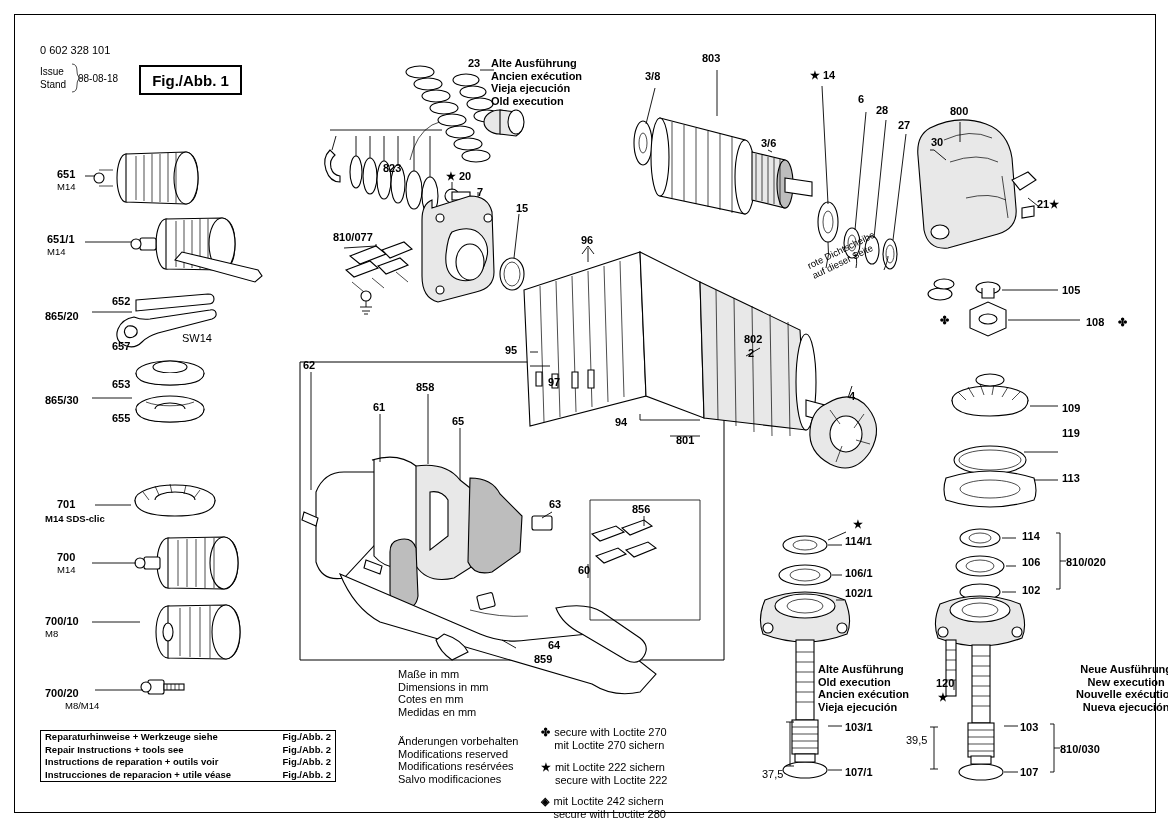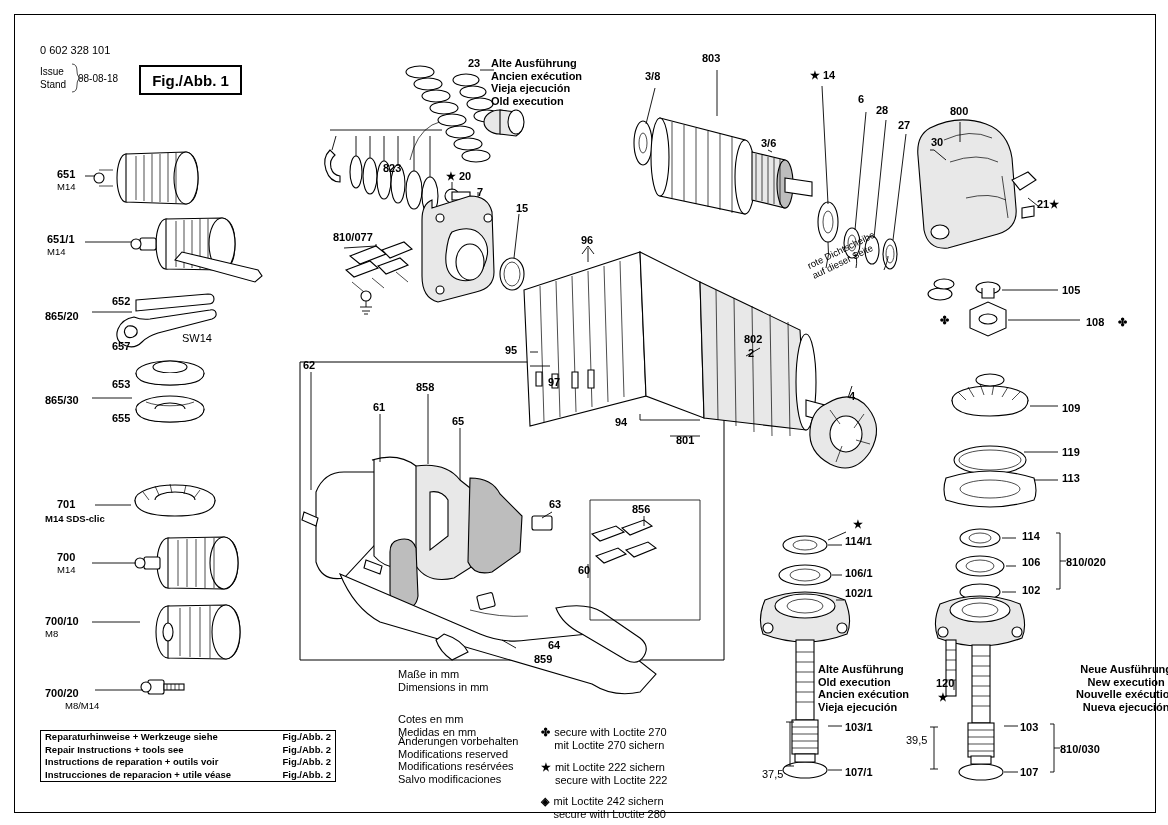--- a/index.html
+++ b/index.html
@@ -417,21 +417,21 @@
   <div class="lbl b" style="left:810px;top:69px;">★ 14</div>
   <div class="lbl b" style="left:858px;top:93px;">6</div>
   <div class="lbl b" style="left:876px;top:104px;">28</div>
   <div class="lbl b" style="left:898px;top:119px;">27</div>
   <div class="lbl b" style="left:950px;top:105px;">800</div>
   <div class="lbl b" style="left:931px;top:136px;">30</div>
   <div class="lbl b" style="left:1037px;top:198px;">21★</div>
   <div class="lbl b" style="left:1062px;top:284px;">105</div>
   <div class="lbl b" style="left:1086px;top:316px;">108</div>
   <div class="lbl b" style="left:1062px;top:402px;">109</div>
-  <div class="lbl b" style="left:1062px;top:446px;">119</div>
+  <div class="lbl b" style="left:1062px;top:427px;">119</div>
   <div class="lbl b" style="left:1062px;top:472px;">113</div>
   <div class="lbl b" style="left:1022px;top:530px;">114</div>
   <div class="lbl b" style="left:1022px;top:556px;">106</div>
   <div class="lbl b" style="left:1022px;top:584px;">102</div>
   <div class="lbl b" style="left:1066px;top:556px;">810/020</div>
   <div class="lbl b" style="left:845px;top:535px;">114/1</div>
   <div class="lbl b" style="left:845px;top:567px;">106/1</div>
   <div class="lbl b" style="left:845px;top:587px;">102/1</div>
   <div class="lbl b" style="left:853px;top:518px;">★</div>
   <div class="lbl b" style="left:936px;top:677px;">120</div>
@@ -452,21 +452,21 @@
   </div>
 
   <div style="position:absolute;left:806px;top:262px;transform:rotate(-26deg);transform-origin:left top;">
     <div class="lbl sm" style="position:static;">rote Dichtscheibe</div>
     <div class="lbl sm" style="position:static;">auf dieser Seite</div>
   </div>
 
   <div style="position:absolute;left:398px;top:668px;">
     <div class="lbl" style="position:static;">Maße in mm</div>
     <div class="lbl" style="position:static;">Dimensions in mm</div>
-    <div class="lbl" style="position:static;margin-top:20px;">Cotes en mm</div>
+    <div class="lbl" style="position:static;">Cotes en mm</div>
     <div class="lbl" style="position:static;">Medidas en mm</div>
   </div>
 
   <div style="position:absolute;left:398px;top:735px;">
     <div class="lbl" style="position:static;">Änderungen vorbehalten</div>
     <div class="lbl" style="position:static;">Modifications reserved</div>
     <div class="lbl" style="position:static;">Modifications resérvées</div>
     <div class="lbl" style="position:static;">Salvo modificaciones</div>
   </div>
 

